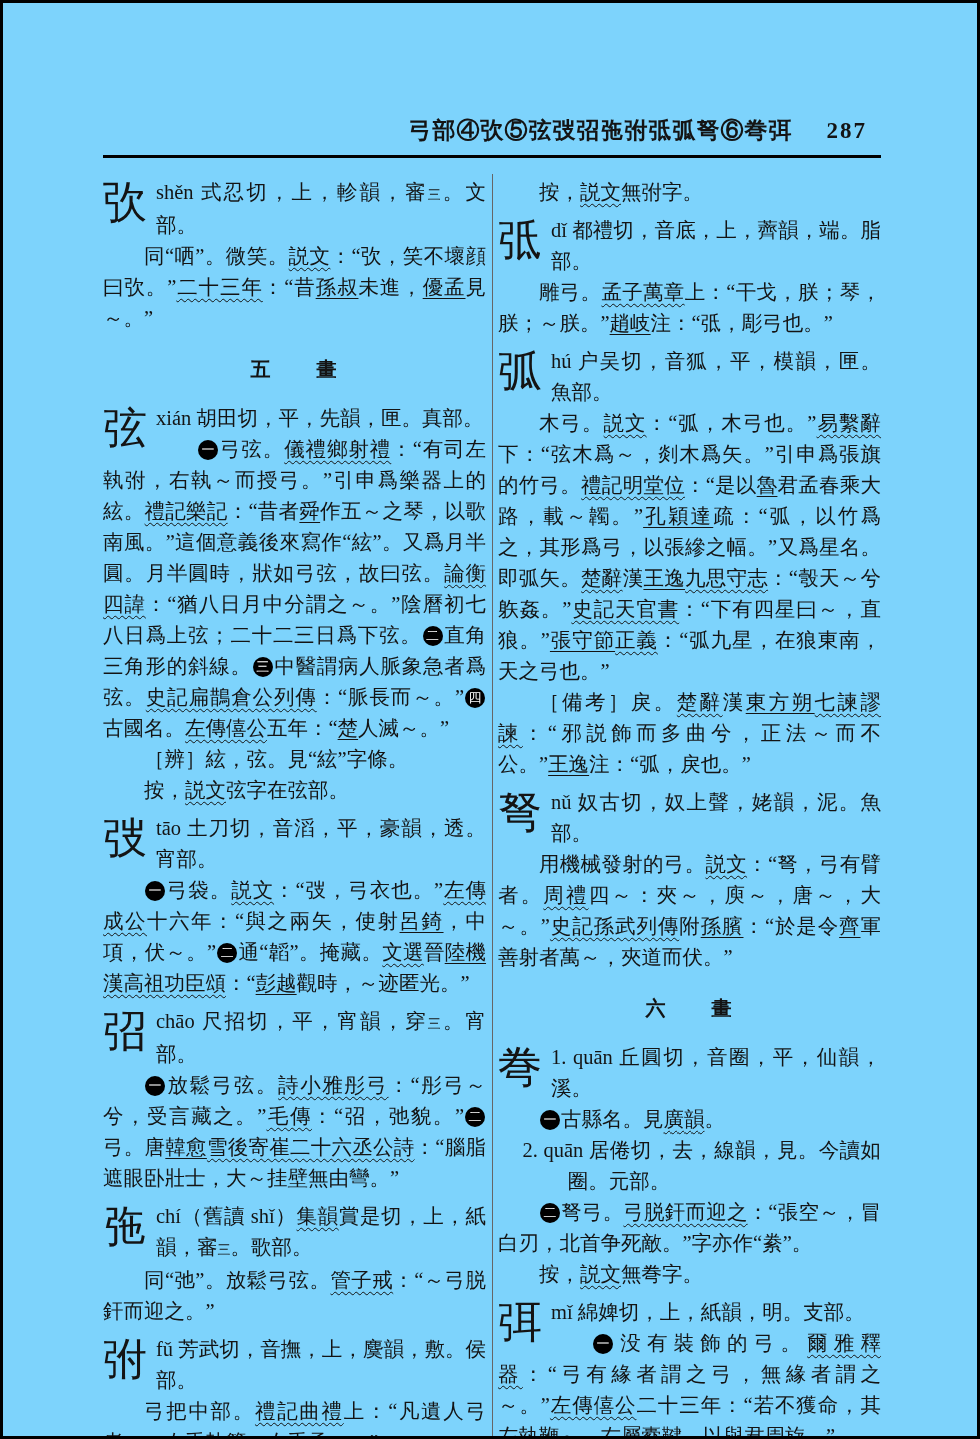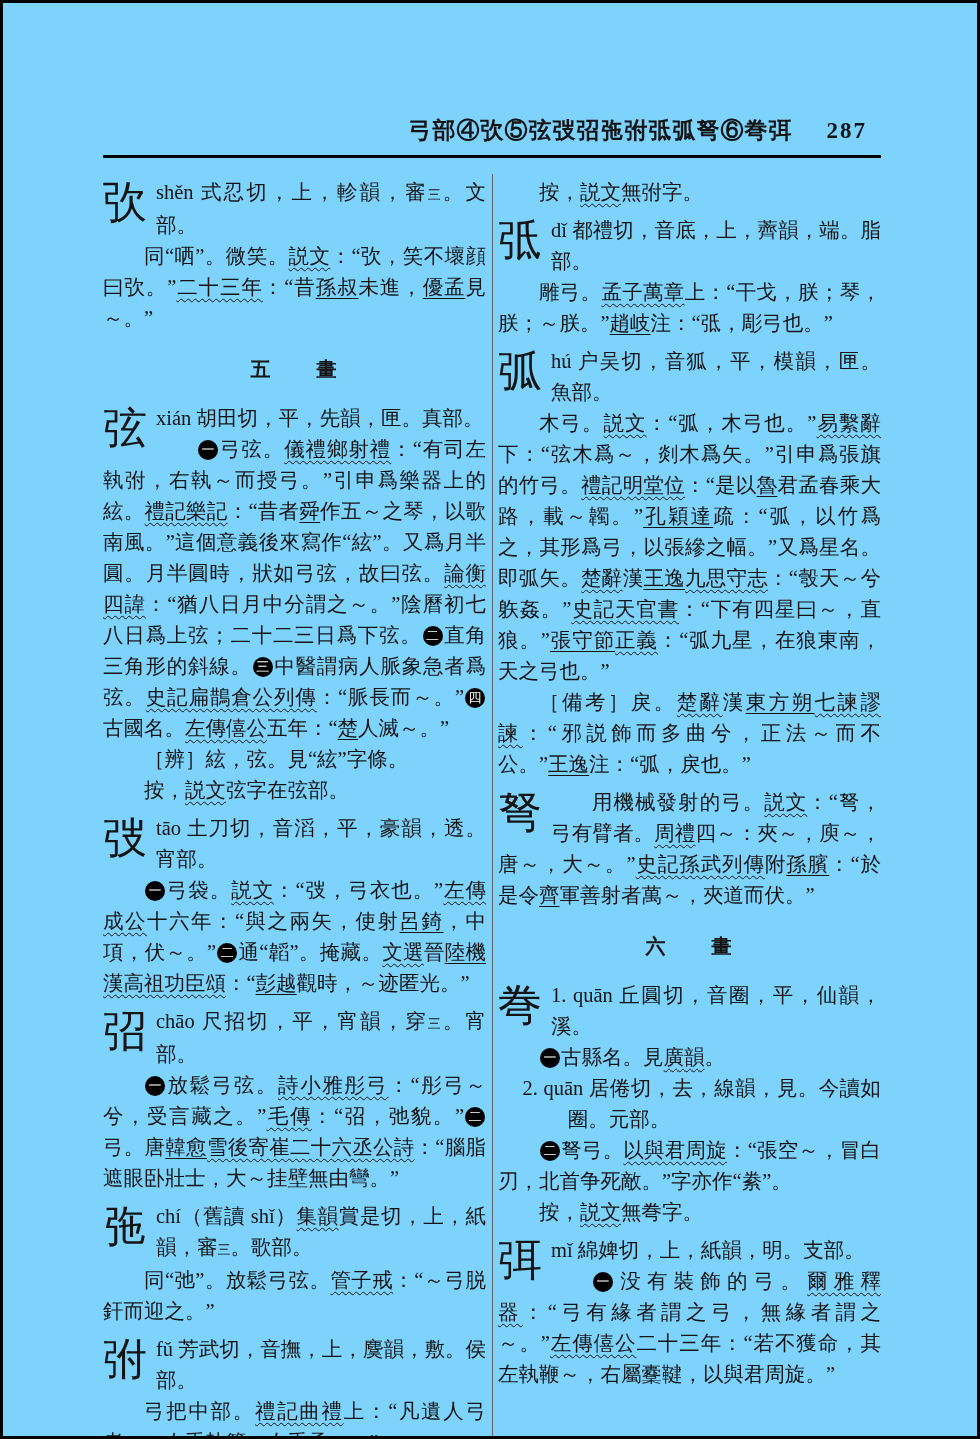--- a/index.html
+++ b/index.html
@@ -85,29 +85,30 @@
           <p class="ind"><span>雕弓。</span><span class="w">孟子萬章</span><span>上：“干戈，朕；琴，朕；～朕。”</span><span class="s">趙岐</span><span>注：“弤，彫弓也。”</span></p>
         </div>
         <div class="entry">
           <span class="hw">弧</span>
           <p class="pron"><span>hú 户吴切，音狐，平，模韻，匣。魚部。</span></p>
           <p class="ind"><span>木弓。</span><span class="w">説文</span><span>：“弧，木弓也。”</span><span class="w">易繫辭</span><span>下：“弦木爲～，剡木爲矢。”引申爲張旗的竹弓。</span><span class="w">禮記明堂位</span><span>：“是以</span><span class="s">魯</span><span>君孟春乘大路，載～韣。”</span><span class="s">孔穎達</span><span>疏：“弧，以竹爲之，其形爲弓，以張縿之幅。”又爲星名。即弧矢。</span><span class="w">楚辭</span><span>漢</span><span class="s">王逸</span><span class="w">九思守志</span><span>：“彀天～兮䠶姦。”</span><span class="w">史記天官書</span><span>：“下有四星曰～，直狼。”</span><span class="s">張守節</span><span class="w">正義</span><span>：“弧九星，在狼東南，天之弓也。”</span></p>
           <p class="ind"><span>［備考］戾。</span><span class="w">楚辭</span><span>漢</span><span class="s">東方朔</span><span class="w">七諫謬諫</span><span>：“邪説飾而多曲兮，正法～而不公。”</span><span class="s">王逸</span><span>注：“弧，戾也。”</span></p>
         </div>
         <div class="entry">
           <span class="hw">弩</span>
+          <p class="pron"><span>nǔ 奴古切，奴上聲，姥韻，泥。魚部。</span></p>
           <p class="ind"><span>用機械發射的弓。</span><span class="w">説文</span><span>：“弩，弓有臂者。</span><span class="w">周禮</span><span>四～：夾～，庾～，唐～，大～。”</span><span class="w">史記孫武列傳</span><span>附</span><span class="s">孫臏</span><span>：“於是令</span><span class="s">齊</span><span>軍善射者萬～，夾道而伏。”</span></p>
         </div>
         <div class="section">六　　畫</div>
         <div class="entry">
           <span class="hw">弮</span>
           <p class="pron"><span>1. quān 丘圓切，音圈，平，仙韻，溪。</span></p>
           <p class="ind"><span class="n">一</span><span>古縣名。見</span><span class="w">廣韻</span><span>。</span></p>
           <p class="hang"><span>2. quān 居倦切，去，線韻，見。今讀如圈。元部。</span></p>
-          <p class="ind"><span class="n">二</span><span>弩弓。</span><span class="w">以與君周旋</span><span>：“張空～，冒白刃，北首争死敵。”字亦作“絭”。</span></p>
+          <p class="ind"><span class="n">二</span><span>弩弓。</span><span class="w">弓脱釬而迎之</span><span>：“張空～，冒白刃，北首争死敵。”字亦作“絭”。</span></p>
           <p class="ind"><span>按，</span><span class="w">説文</span><span>無弮字。</span></p>
         </div>
         <div class="entry">
           <span class="hw">弭</span>
           <p class="pron"><span>mǐ 綿婢切，上，紙韻，明。支部。</span></p>
           <p class="ind"><span class="n">一</span><span>没有裝飾的弓。</span><span class="w">爾雅釋器</span><span>：“弓有緣者謂之弓，無緣者謂之～。”</span><span class="w">左傳僖公</span><span>二十三年：“若不獲命，其左執鞭～，右屬櫜鞬，以與君周旋。”</span></p>
         </div>
       </div>
   </div>
 </div>

